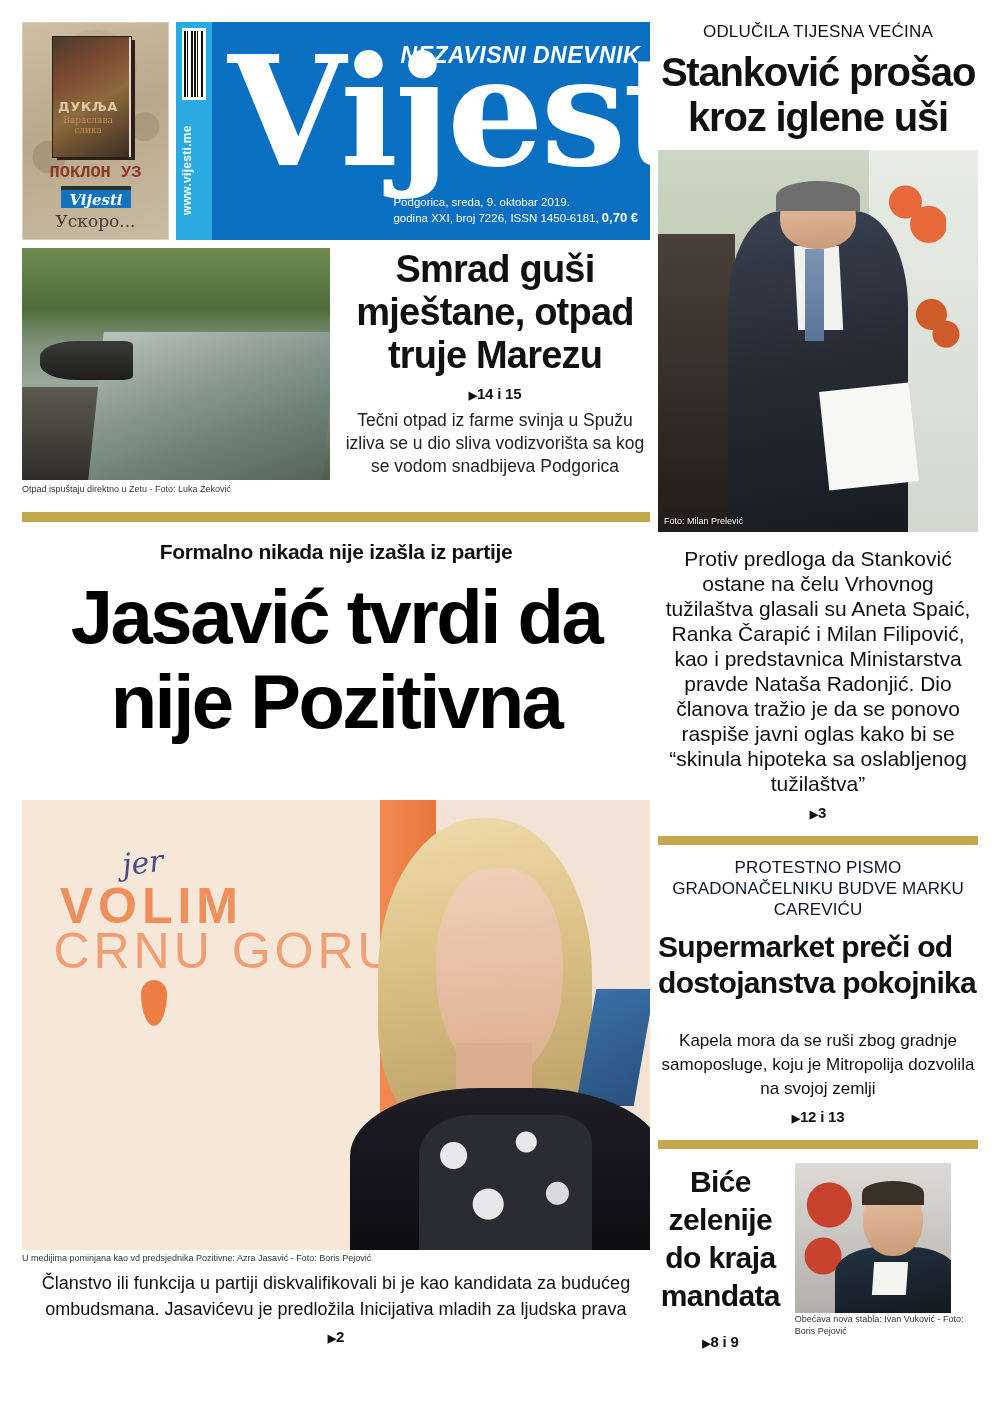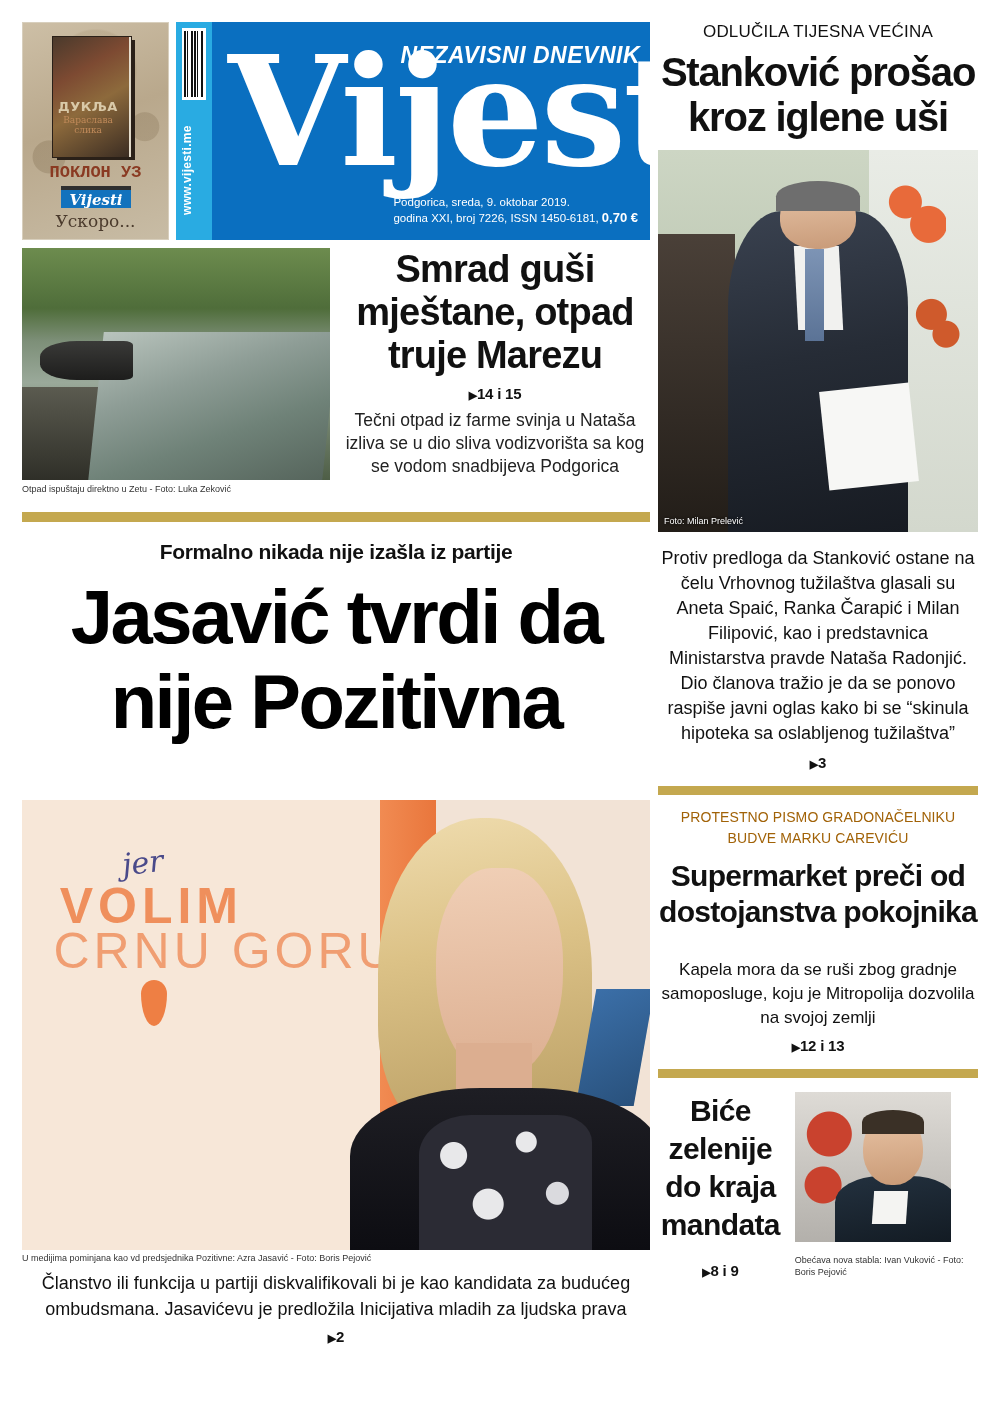--- a/index.html
+++ b/index.html
@@ -277,29 +277,29 @@
   }
   .rp1-dark-l {
     position:absolute; left:0; top:22%; width:24%; height:78%;
     background:linear-gradient(180deg,#4a4038,#221d18);
   }
   .rp1-credit {
     position:absolute; left:6px; bottom:6px;
     color:#fff; font-size:9px; text-shadow:0 0 3px #000;
   }
   .r-body-1 {
-    margin-top:14px; text-align:center; font-size:18px; line-height:25px; color:#111;
+    margin-top:14px; text-align:center; font-size:21px; line-height:25px; color:#111;
   }
   .r-pref-1 { margin-top:8px; }
 
   .r-kicker-2 {
-    text-align:center; font-size:14px; line-height:21px; color:#a16207; letter-spacing:.1px;
+    text-align:center; font-size:17px; line-height:21px; color:#0f172a; letter-spacing:.1px;
   }
   .r-head-2 {
-    text-align:center; font-size:30px; line-height:36px; font-weight:bold;
+    text-align:left; font-size:30px; line-height:36px; font-weight:bold;
     letter-spacing:-.7px; color:#111; margin-top:9px;
   }
   .r-body-2 {
     margin-top:28px; text-align:center; font-size:17px; line-height:24px; color:#111;
   }
   .r-pref-2 { margin-top:7px; }
 
   .sec-bottom { display:flex; gap:12px; margin-top:14px; }
   .r-head-3 {
     width:152px; text-align:center; font-size:30px; line-height:38px;
@@ -327,21 +327,21 @@
     border-radius:46% 46% 48% 48%;
   }
   .rp3-hair {
     position:absolute; left:43%; top:12%; width:40%; height:16%;
     background:#3a3026; border-radius:50% 50% 0 0;
   }
   .rp3-collar {
     position:absolute; left:50%; top:66%; width:22%; height:22%;
     background:#f4f4f2; transform:skewX(-4deg);
   }
-  .r-cap-3 { margin-top:12px; font-size:9px; line-height:12px; color:#333; }
+  .r-cap-3 { margin-top:0; font-size:9px; line-height:12px; color:#333; }
 </style>
 </head>
 <body>
 
 <div class="page">
 
   <div class="masthead-row">
 
     <div class="promo-box">
       <div class="promo-bg-fig"></div>
@@ -372,21 +372,21 @@
   <div class="sec-smrad">
     <div class="smrad-photo">
       <div class="bank"></div>
       <div class="river"></div>
       <div class="pipe"></div>
     </div>
     <div class="smrad-cap">Otpad ispuštaju direktno u Zetu - Foto: Luka Zeković</div>
     <div class="smrad-text">
       <div class="smrad-h">Smrad guši mještane, otpad truje Marezu</div>
       <div class="pageref"><span class="tri">▶</span><span>14 i 15</span></div>
-      <div class="smrad-lead">Tečni otpad iz farme svinja u Nataša izliva se u dio sliva vodizvorišta sa kog se vodom snadbijeva Podgorica</div>
+      <div class="smrad-lead">Tečni otpad iz farme svinja u Spužu izliva se u dio sliva vodizvorišta sa kog se vodom snadbijeva Podgorica</div>
     </div>
   </div>
 
   <div class="gold-bar" style="left:22px; top:512px; width:628px; height:10px;"></div>
 
   <div class="sec-main">
     <div class="main-kicker">Formalno nikada nije izašla iz partije</div>
     <div class="main-head">Jasavić tvrdi da nije Pozitivna</div>
 
     <div class="main-photo">

